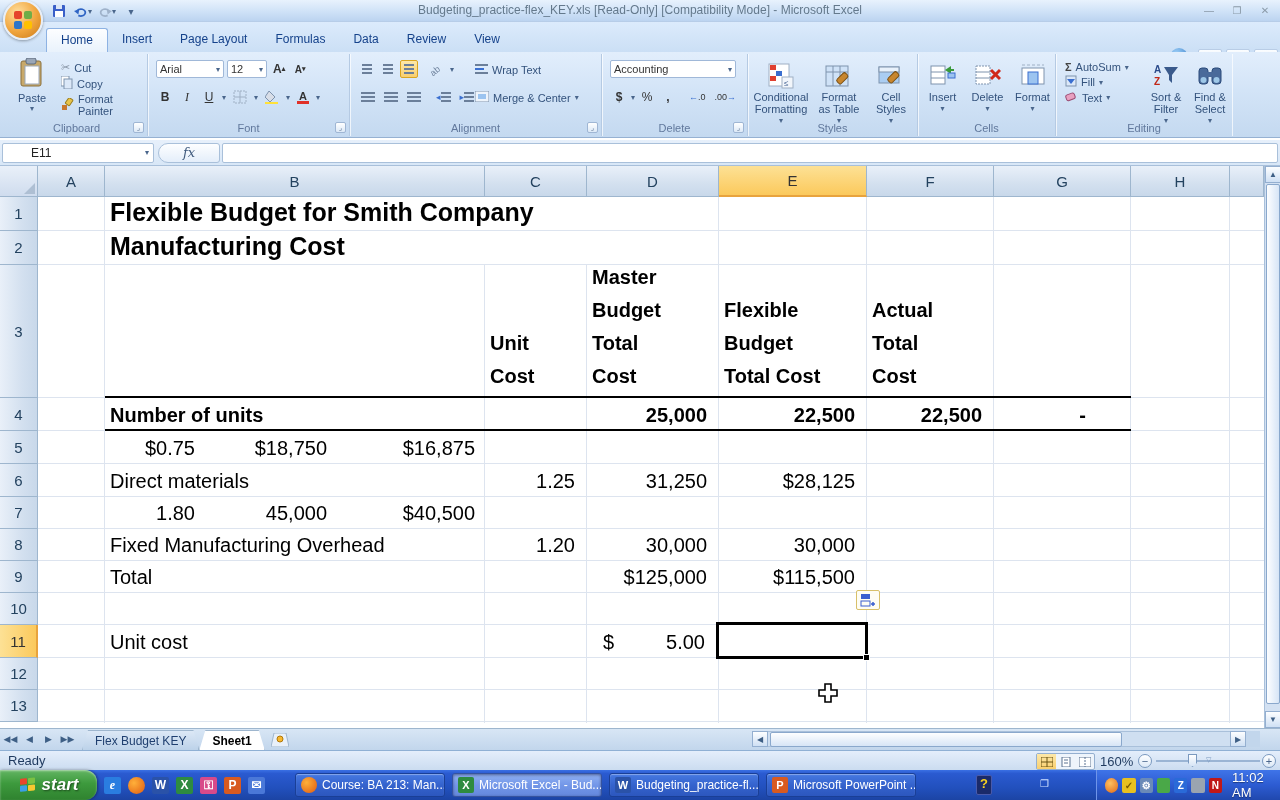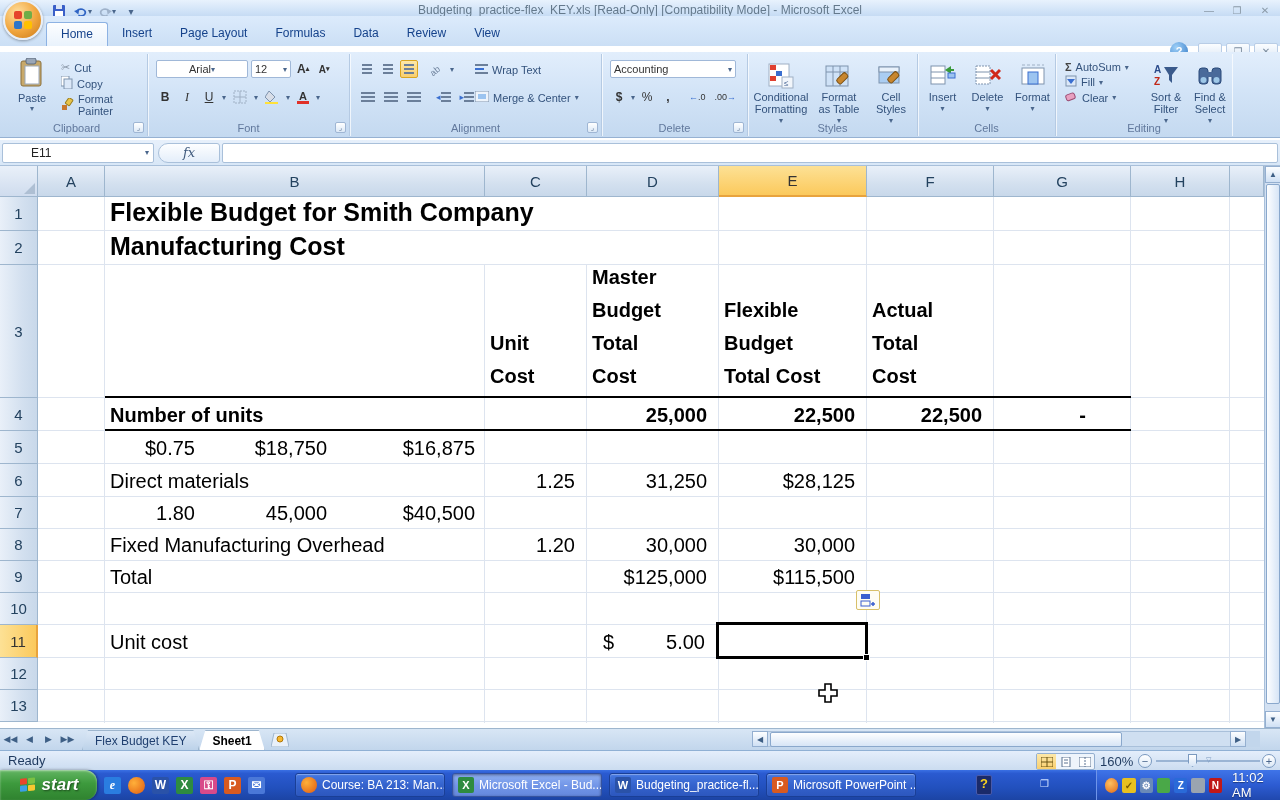--- a/index.html
+++ b/index.html
@@ -16,21 +16,21 @@
     background:radial-gradient(circle at 35% 30%, #ffdf9e, #f0a43c 55%, #c87818);
     border:2px solid #e8eff8; box-shadow:0 1px 3px rgba(0,0,0,.35); z-index:60; }
   .logo-grid { position:absolute; left:9px; top:9px; width:18px; height:18px; display:grid;
     grid-template-columns:8px 8px; grid-template-rows:8px 8px; gap:2px; }
   .logo-grid i { border-radius:2px; }
   #qat { left:50px; top:2px; height:18px; display:flex; align-items:center; gap:6px; }
   .qat-btn { width:18px; height:16px; display:flex; align-items:center; justify-content:center; }
   .drop { font-size:8px; color:#4a668c; }
 
   
-  #tabrow { left:0; top:16px; width:1280px; height:30px;
+  #tabrow { left:0; top:22px; width:1280px; height:30px;
     background:linear-gradient(#dcebfc,#cbdff5); }
   #tabs { left:46px; top:6px; display:flex; }
   .rtab { padding:4px 14px 5px; font-size:12px; color:#15428b; }
   .rtab.active { background:linear-gradient(#fdfeff,#e9f2fc); border:1px solid #8db2e3; border-bottom:none;
     border-radius:3px 3px 0 0; }
   #help-btn { left:1170px; top:26px; width:18px; height:18px; border-radius:50%;
     background:radial-gradient(circle at 35% 30%, #9fd0f8, #2f76c4); color:#fff; font-size:11px;
     text-align:center; line-height:18px; font-weight:bold; }
   .winbtn2 { width:24px; height:16px; top:27px; text-align:center; font-size:10px; color:#7d8ea0;
     line-height:15px; background:linear-gradient(#fbfdff,#dde9f6); border:1px solid #b9cde6; border-radius:2px; }
@@ -267,21 +267,21 @@
           </span>
           <span>Format Painter</span>
         </div>
       </div>
       <div class="glabel">Clipboard</div>
       <div class="launcher">⌟</div>
     </div>
 
     <div class="rgroup" style="left:148px;width:202px">
       <div class="abs" style="left:8px;top:6px;display:flex;gap:3px;align-items:center">
-        <span class="box" style="width:92px;justify-content:center">
+        <span class="box" style="width:68px;justify-content:space-between">
           <span>Arial</span>
             <span class="drop">▾</span>
         </span>
         <span class="box" style="width:40px;justify-content:space-between">
           <span>12</span>
             <span class="drop">▾</span>
         </span>
         <span class="fbtn" style="font-weight:bold">A<sup style="font-size:7px">▴</sup></span>
         <span class="fbtn" style="font-size:10px;font-weight:bold">A<sup style="font-size:7px">▾</sup></span>
       </div>
@@ -498,21 +498,21 @@
           </span>
           <span>Fill</span>
             <span class="drop">▾</span>
         </div>
         <div class="rbtn-sm">
           <span>
             <svg width="13" height="11" viewBox="0 0 13 11">
                 <rect x="1" y="3" width="9" height="6" rx="2" fill="#e8a0c0" stroke="#9a4a72" transform="rotate(-20 5 6)"></rect>
               </svg>
           </span>
-          <span>Clear</span>
+          <span>Text</span>
             <span class="drop">▾</span>
         </div>
       </div>
       <div class="abs" style="left:88px;top:4px;display:flex">
         <div class="bigbtn" style="width:44px">
           <span class="icon28">
             <svg width="24" height="26" viewBox="0 0 24 26">
                 <text x="0" y="10" font-size="10" font-weight="bold" fill="#2a4a8a">A</text>
                 <text x="0" y="22" font-size="10" font-weight="bold" fill="#c02818">Z</text>
                 <polygon points="10,4 24,4 18,12 18,20 15,17 15,12" fill="#3a5a8c"></polygon>

